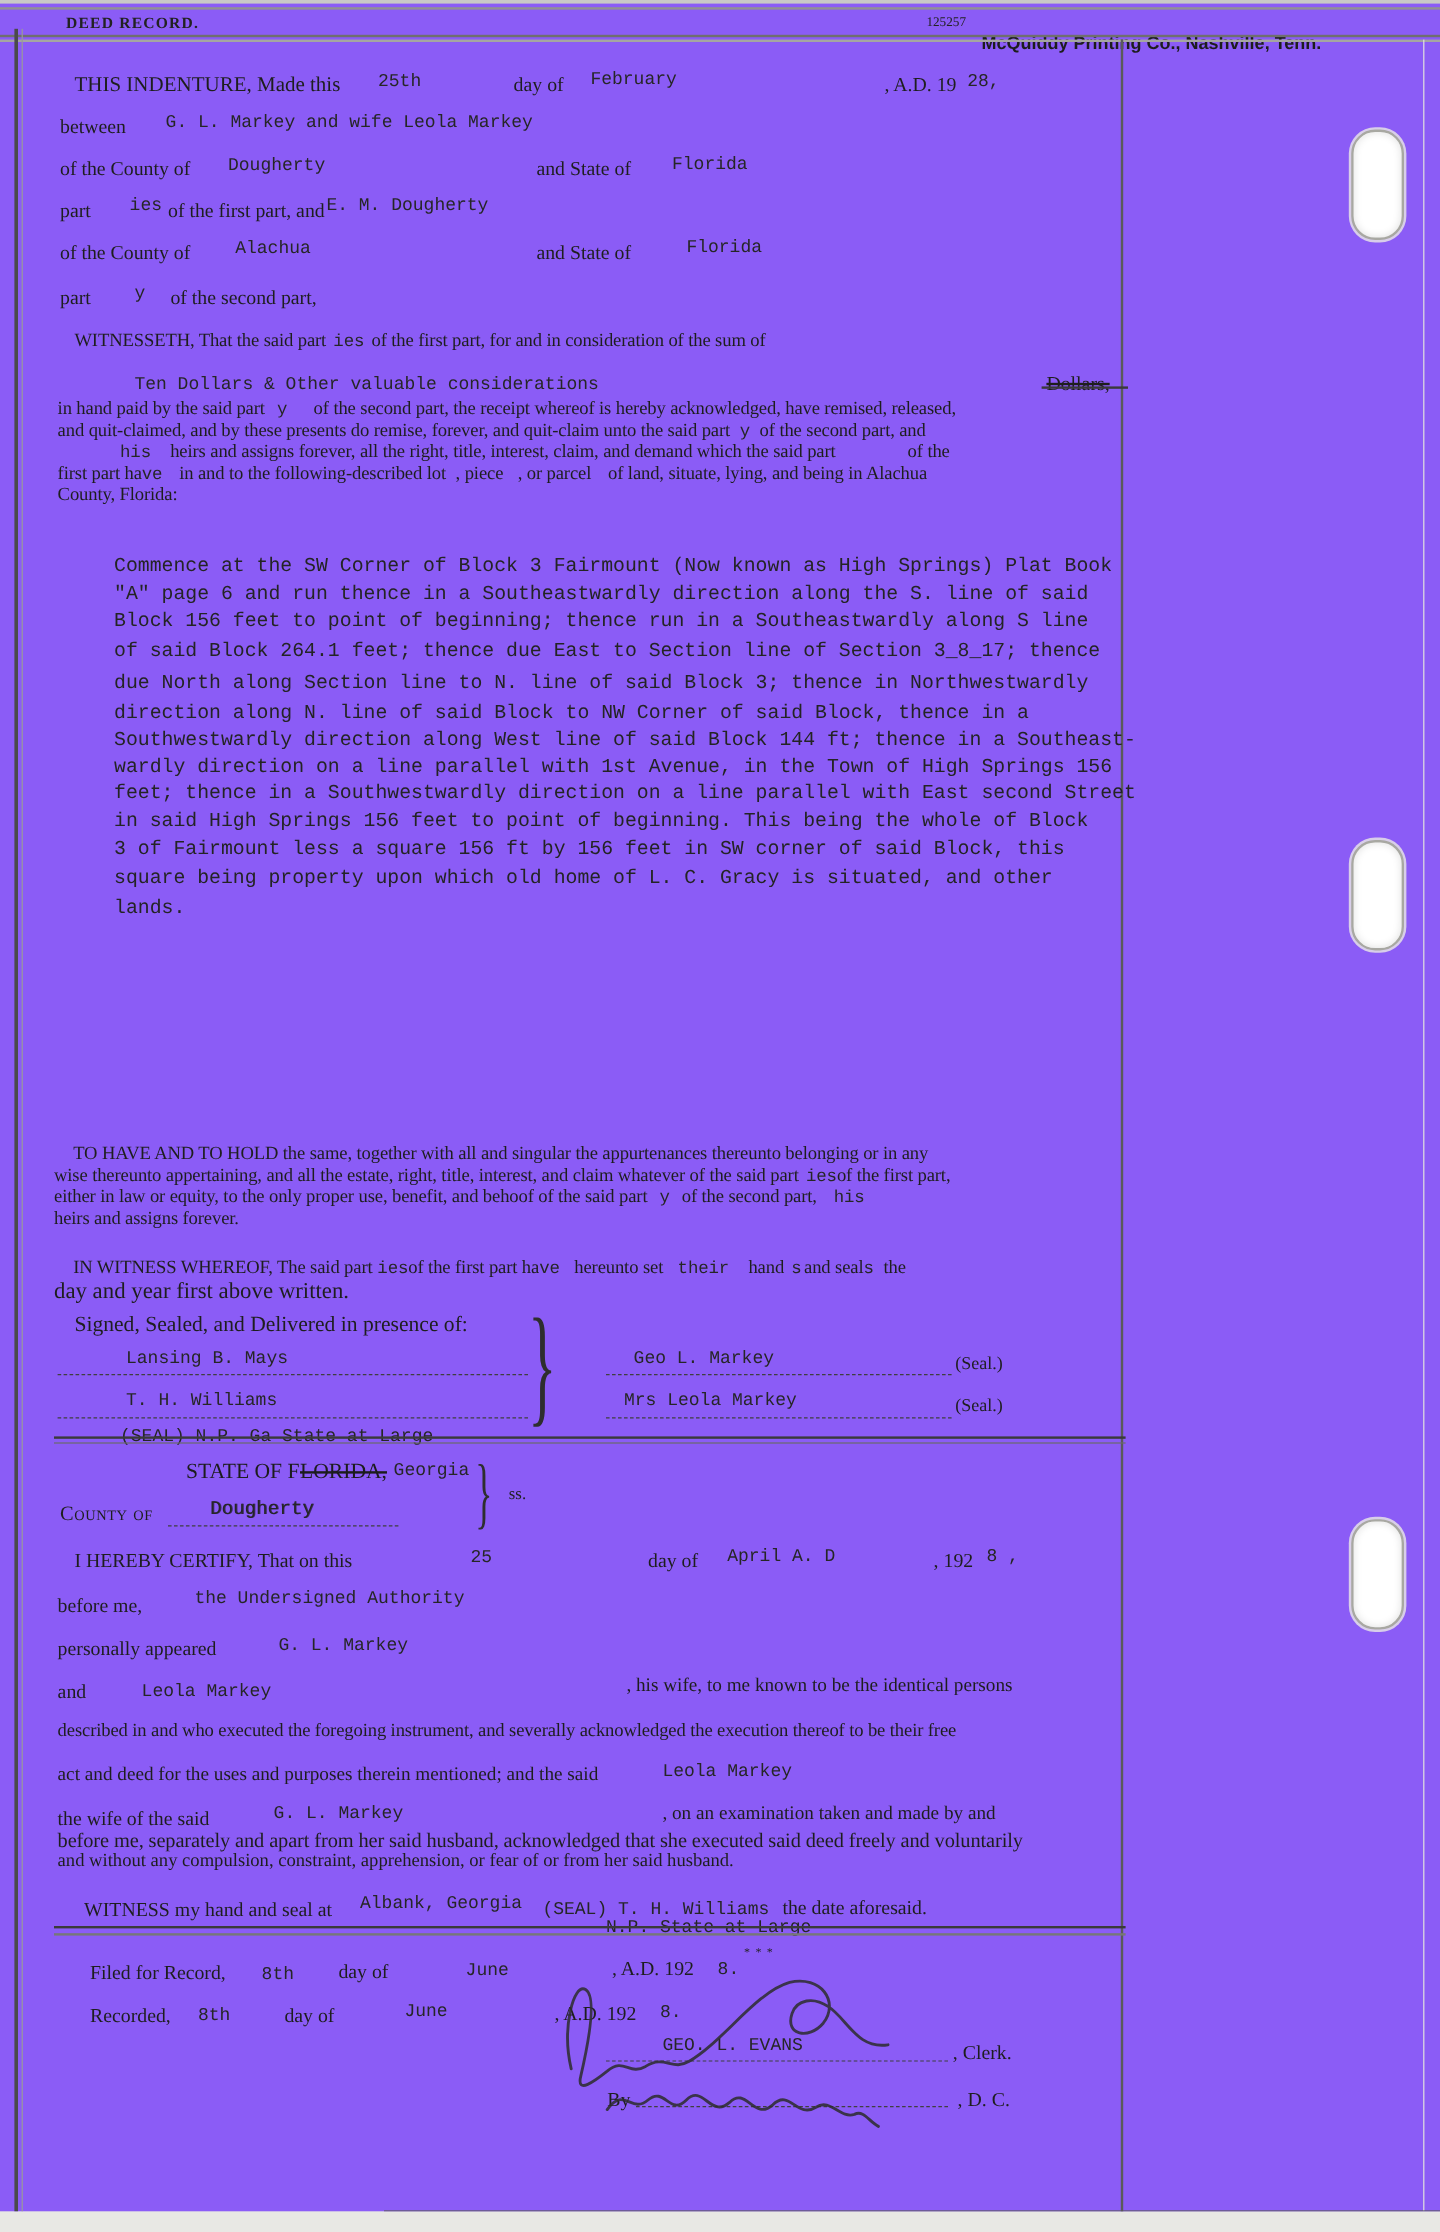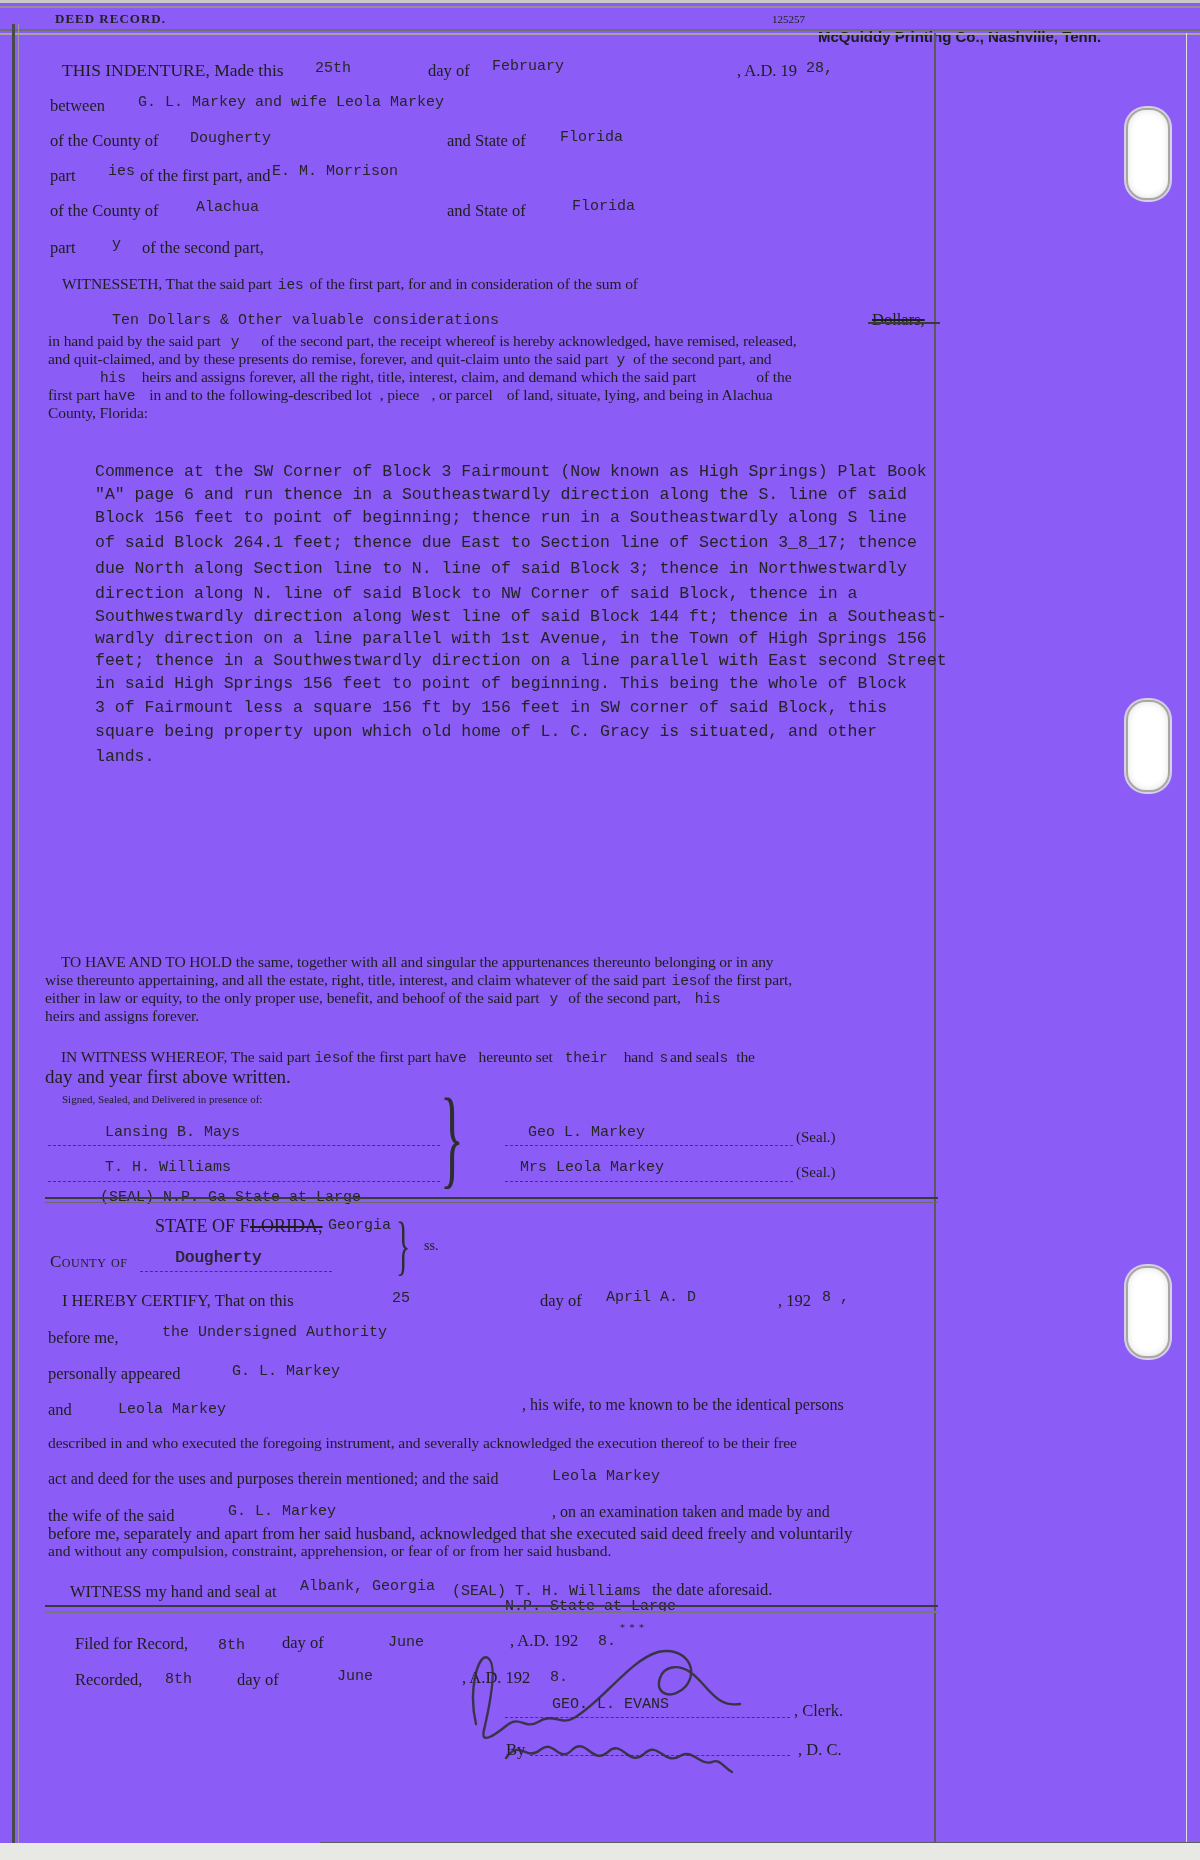--- a/index.html
+++ b/index.html
@@ -66,21 +66,21 @@
   <span class="abs typed" style="left:138px;top:94px;">G. L. Markey and wife Leola Markey</span>
 
   <span class="abs pr" style="left:50px;top:131px;">of the County of</span>
   <span class="abs typed" style="left:190px;top:130px;">Dougherty</span>
   <span class="abs pr" style="left:447px;top:131px;">and State of</span>
   <span class="abs typed" style="left:560px;top:129px;">Florida</span>
 
   <span class="abs pr" style="left:50px;top:166px;">part</span>
   <span class="abs typed" style="left:108px;top:163px;">ies</span>
   <span class="abs pr" style="left:140px;top:166px;">of the first part, and</span>
-  <span class="abs typed" style="left:272px;top:163px;">E. M. Morrison</span>
+  <span class="abs typed" style="left:272px;top:163px;">E. M. Dougherty</span>
 
   <span class="abs pr" style="left:50px;top:201px;">of the County of</span>
   <span class="abs typed" style="left:196px;top:199px;">Alachua</span>
   <span class="abs pr" style="left:447px;top:201px;">and State of</span>
   <span class="abs typed" style="left:572px;top:198px;">Florida</span>
 
   <span class="abs pr" style="left:50px;top:238px;">part</span>
   <span class="abs typed" style="left:112px;top:236px;">y</span>
   <span class="abs pr" style="left:142px;top:238px;">of the second part,</span>
 
@@ -110,21 +110,21 @@
   <div class="abs typed-desc" style="left:95px;top:745px;">lands.</div>
 
   <div class="rich" style="left:45px;top:953px;"><span class="sg" style="width: 16px;"></span><span class="sp">TO HAVE AND TO HOLD the same, together with all and singular the appurtenances thereunto belonging or in any</span></div>
   <div class="rich" style="left:45px;top:971px;"><span class="sp">wise thereunto appertaining, and all the estate, right, title, interest, and claim whatever of the said part</span><span class="sg" style="width: 6px;"></span><span class="st">ies</span><span class="sp">of the first part,</span></div>
   <div class="rich" style="left:45px;top:989px;"><span class="sp">either in law or equity, to the only proper use, benefit, and behoof of the said part</span><span class="sg" style="width: 10px;"></span><span class="st">y</span><span class="sg" style="width: 10px;"></span><span class="sp">of the second part,</span><span class="sg" style="width: 14px;"></span><span class="st">his</span></div>
   <div class="rich" style="left:45px;top:1007px;"><span class="sp">heirs and assigns forever.</span></div>
 
   <div class="rich" style="left:45px;top:1048px;"><span class="sg" style="width: 16px;"></span><span class="sp">IN WITNESS WHEREOF, The said part</span><span class="sg" style="width: 4px;"></span><span class="st">ies</span><span class="sp">of the first part ha</span><span class="st">ve</span><span class="sg" style="width: 12px;"></span><span class="sp">hereunto set</span><span class="sg" style="width: 12px;"></span><span class="st">their</span><span class="sg" style="width: 16px;"></span><span class="sp">hand</span><span class="sg" style="width: 6px;"></span><span class="st">s</span><span class="sg" style="width: 2px;"></span><span class="sp">and seal</span><span class="st">s</span><span class="sg" style="width: 8px;"></span><span class="sp">the</span></div>
   <span class="abs pr" style="left:45px;top:1066px;font-size:19px;">day and year first above written.</span>
 
-  <span class="abs pr" style="left:62px;top:1093px;font-size:11px;">Signed, Sealed, and Delivered in presence of:</span>
+  <span class="abs pr" style="left:62px;top:1093px;font-size:18px;">Signed, Sealed, and Delivered in presence of:</span>
   <div class="brace" style="left:440px;top:1082px;font-size:110px;">}</div>
 
   <span class="abs typed" style="left:105px;top:1124px;">Lansing B. Mays</span>
   <div class="dash" style="left:48px;top:1145px;width:392px;"></div>
   <span class="abs typed" style="left:105px;top:1159px;">T. H. Williams</span>
   <div class="dash" style="left:48px;top:1181px;width:392px;"></div>
 
   <span class="abs typed" style="left:100px;top:1189px;">(SEAL) N.P. Ga State at Large</span>
   <div class="strikebar" style="left:45px;top:1197px;width:893px;height:2px;"></div>
   <div class="strikebar" style="left:45px;top:1202px;width:893px;height:1px;background:#6a6a6a;"></div>

